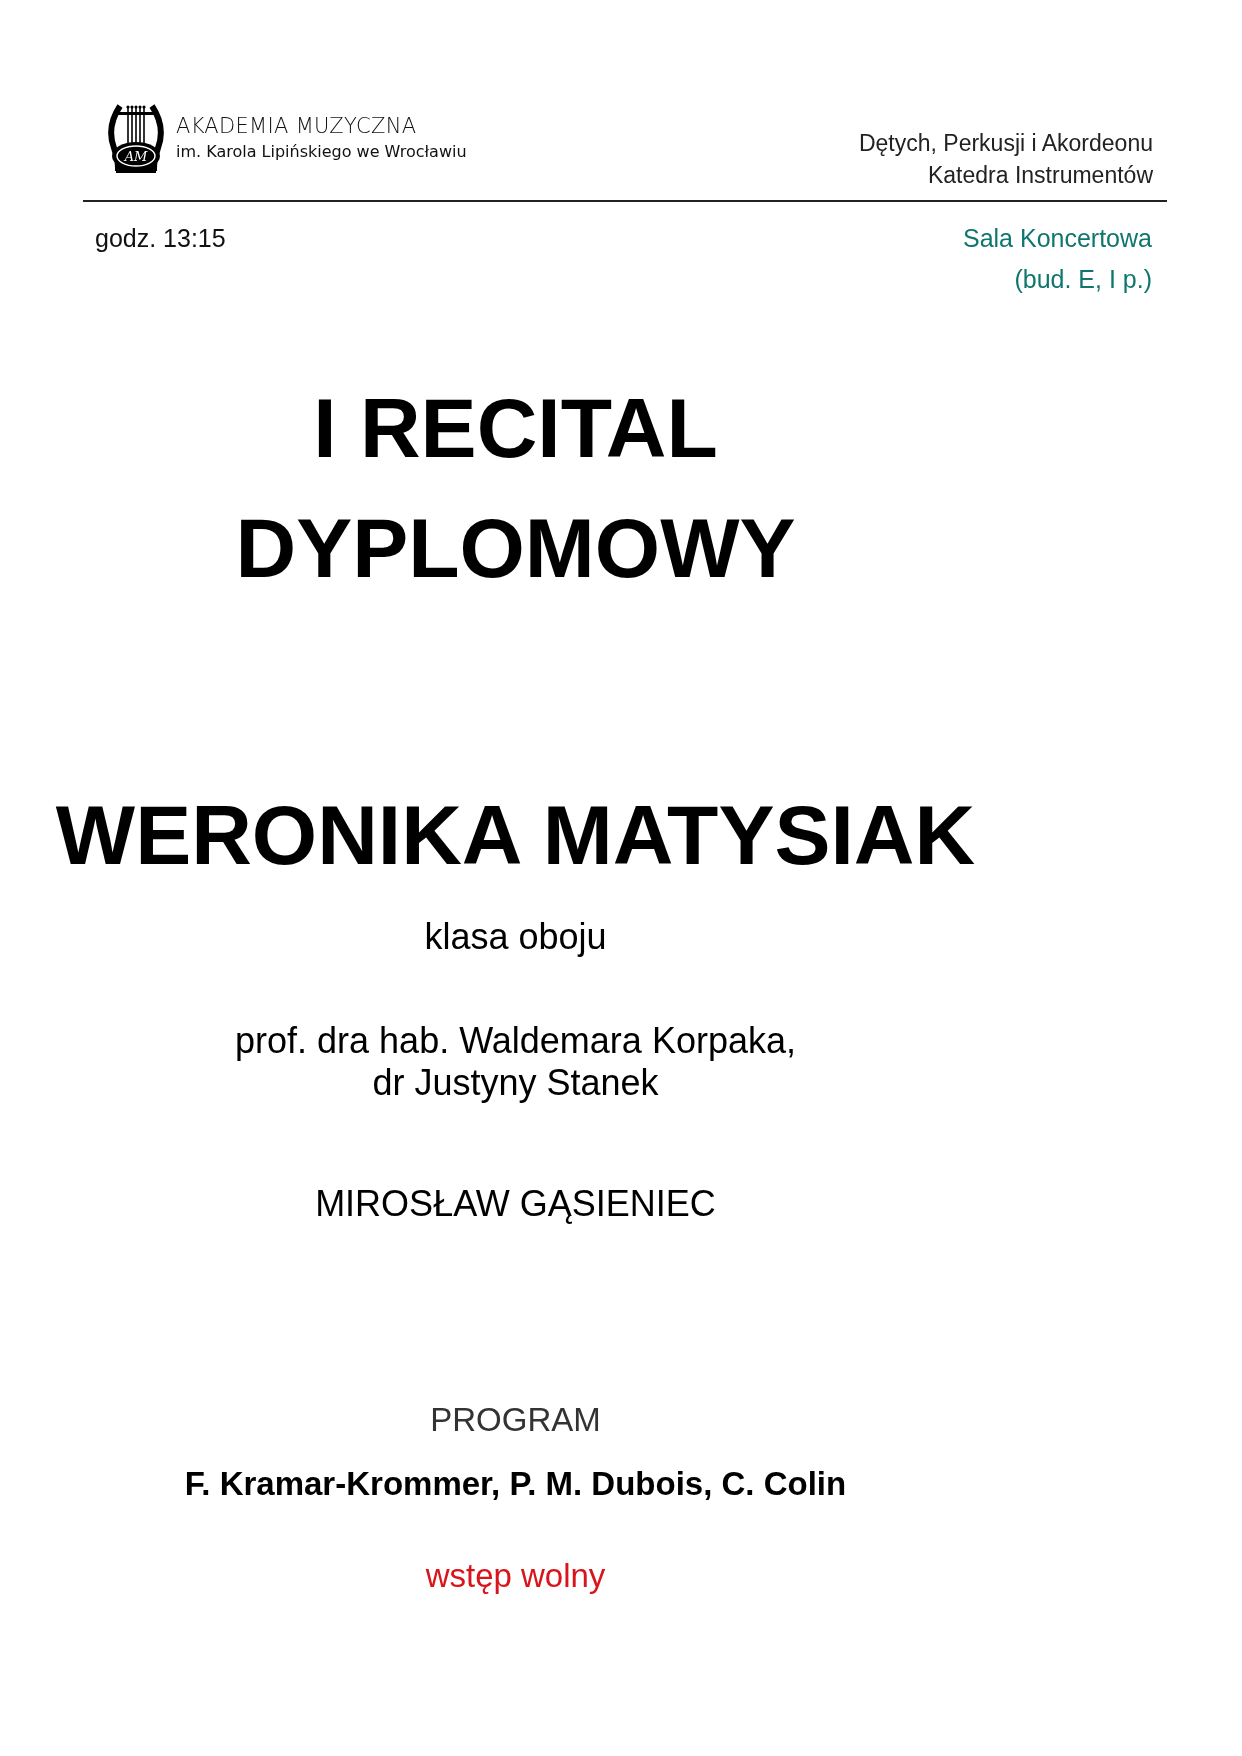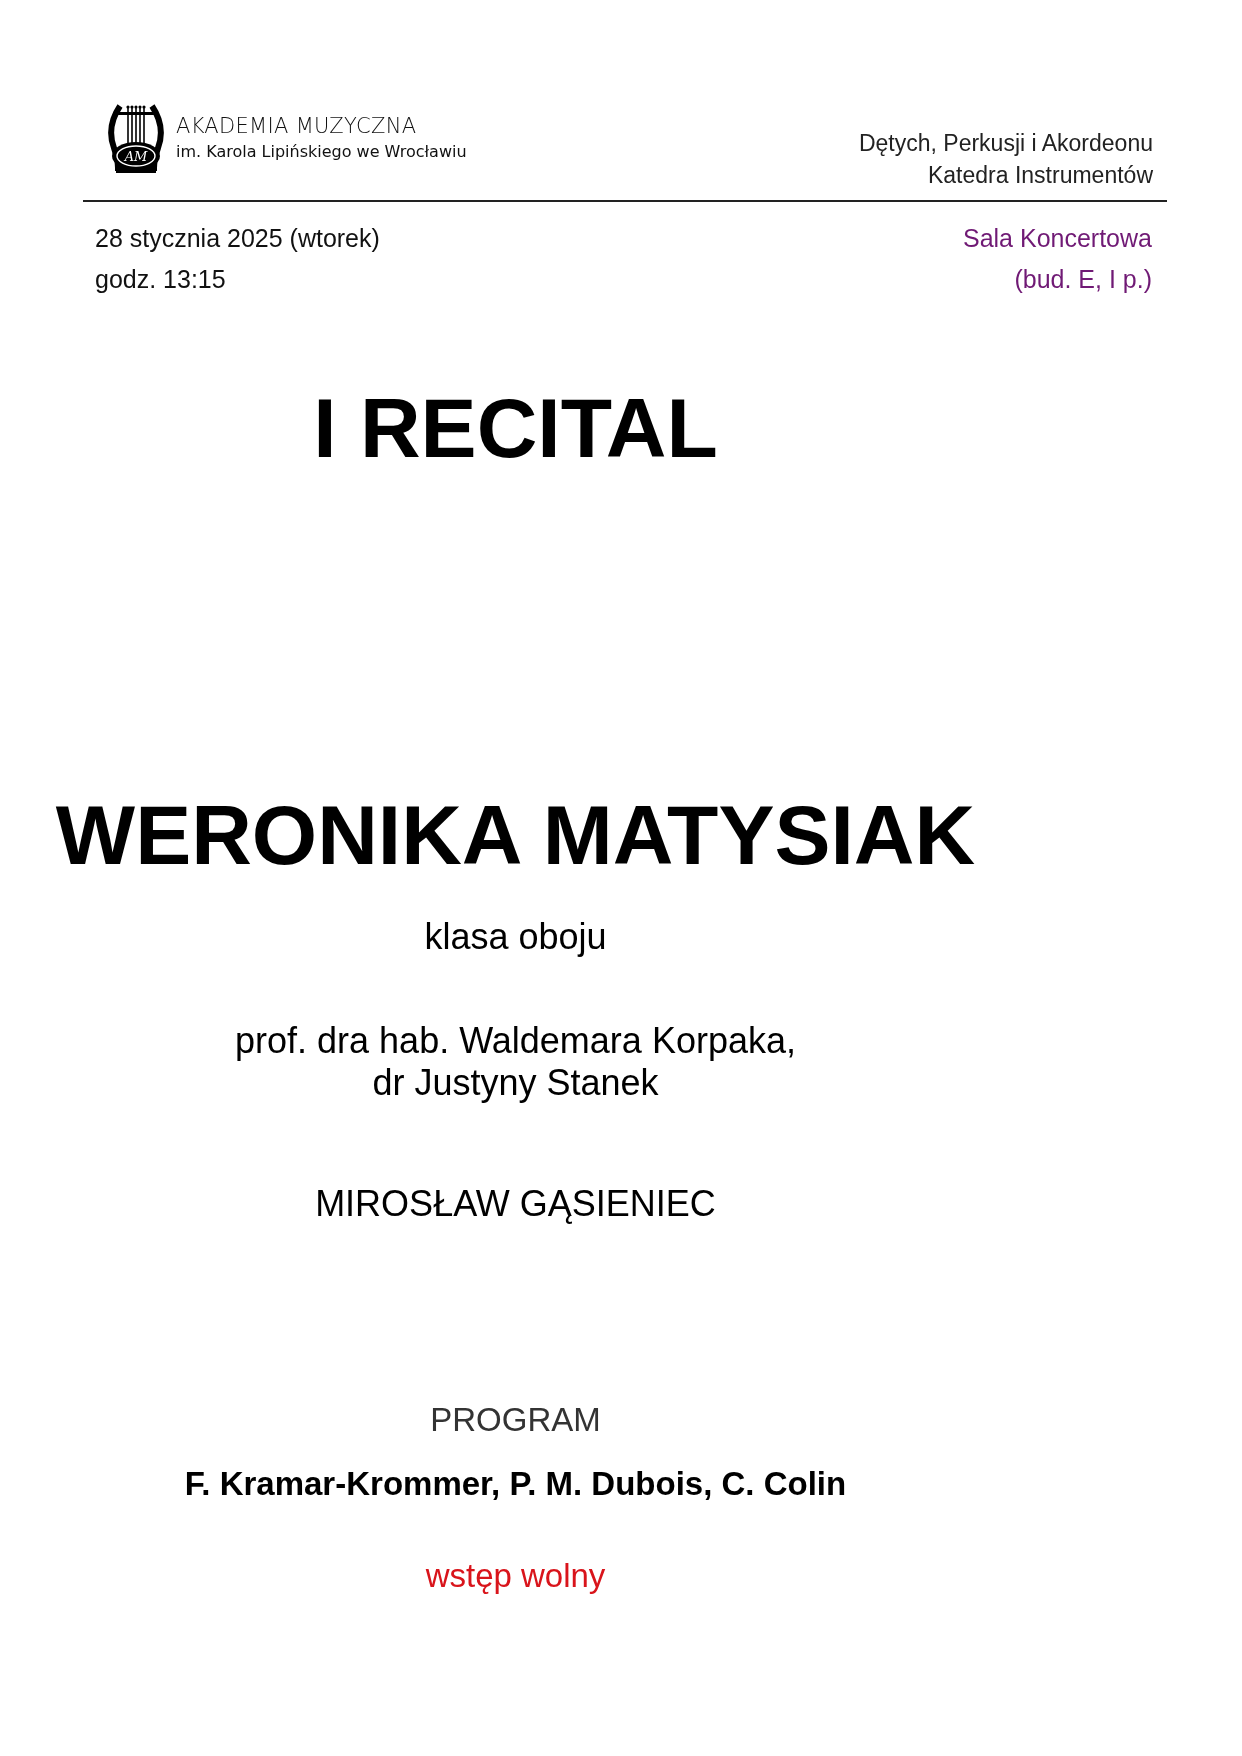--- a/index.html
+++ b/index.html
@@ -7,21 +7,21 @@
          font-family: "Liberation Sans", sans-serif; color: #000; }
   .abs { position: absolute; }
   .logo { left: 106px; top: 98px; width: 60px; height: 78px; }
   .inst-name { left: 176px; top: 114px; font-family: "DejaVu Sans", sans-serif;
                font-size: 21px; letter-spacing: 0.3px; white-space: nowrap; color:#111; font-weight: 300; }
   .inst-sub { left: 176px; top: 142px; font-family: "DejaVu Sans", sans-serif;
               font-size: 16px; white-space: nowrap; color:#111; }
   .dept { right: 89px; top: 127px; text-align: right; font-size: 23px; line-height: 32px; color:#222; }
   .rule { left: 83px; top: 200px; width: 1084px; height: 2px; background: #222; }
   .datebox { left: 95px; top: 218px; font-size: 25px; line-height: 41px; color:#111; }
-  .venue { right: 90px; top: 218px; text-align: right; font-size: 25px; line-height: 41px; color:#701a75; }
+  .venue { right: 90px; top: 218px; text-align: right; font-size: 25px; line-height: 41px; color:#0f766e; }
   .center { left: 0; width: 1031px; text-align: center; }
   .title { top: 368px; font-size: 84px; font-weight: bold; line-height: 120px; letter-spacing: 0px; }
   .name { top: 780px; font-size: 84px; font-weight: bold; line-height: 110px; }
   .klasa { top: 912px; font-size: 36px; line-height: 50px; }
   .teachers { top: 1020px; font-size: 36px; line-height: 42px; }
   .piano { top: 1182px; font-size: 36px; line-height: 44px; }
   .program { top: 1398px; font-size: 33px; line-height: 44px; color: #333; }
   .composers { top: 1462px; font-size: 33px; font-weight: bold; line-height: 44px; }
   .entry { top: 1554px; font-size: 33px; line-height: 44px; }
 </style>
@@ -61,31 +61,31 @@
 <div class="abs inst-sub">im. Karola Lipińskiego we Wrocławiu</div>
 
 <div class="abs dept">
   <div>Dętych, Perkusji i Akordeonu</div>
   <div>Katedra Instrumentów</div>
 </div>
 
 <div class="abs rule"></div>
 
 <div class="abs datebox">
-  <div>28 stycznia 2025 (wtorek)</div>
   <div>godz. 13:15</div>
 </div>
 
 <div class="abs venue">
   <div>Sala Koncertowa</div>
   <div>(bud. E, I p.)</div>
 </div>
 
 <div class="abs center title">
   <div>I RECITAL</div>
+  <div>DYPLOMOWY</div>
 </div>
 
 <div class="abs center name">WERONIKA MATYSIAK</div>
 
 <div class="abs center klasa">klasa oboju</div>
 
 <div class="abs center teachers">
   <div>prof. dra hab. Waldemara Korpaka,</div>
   <div>dr Justyny Stanek</div>
 </div>

